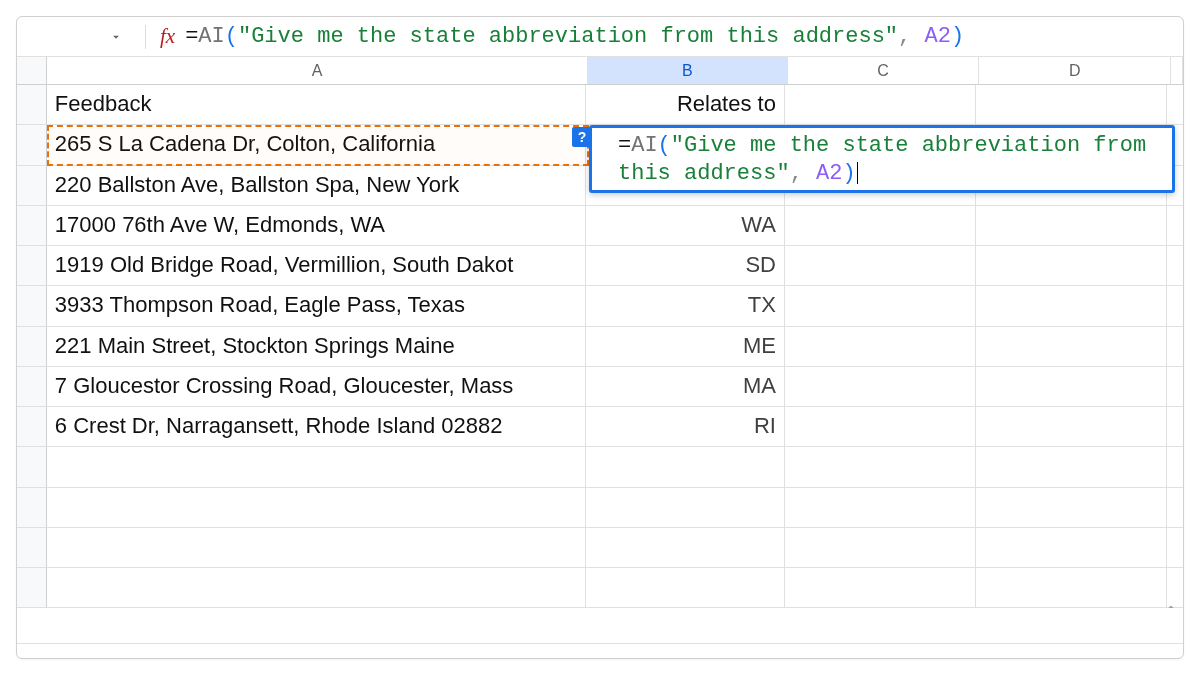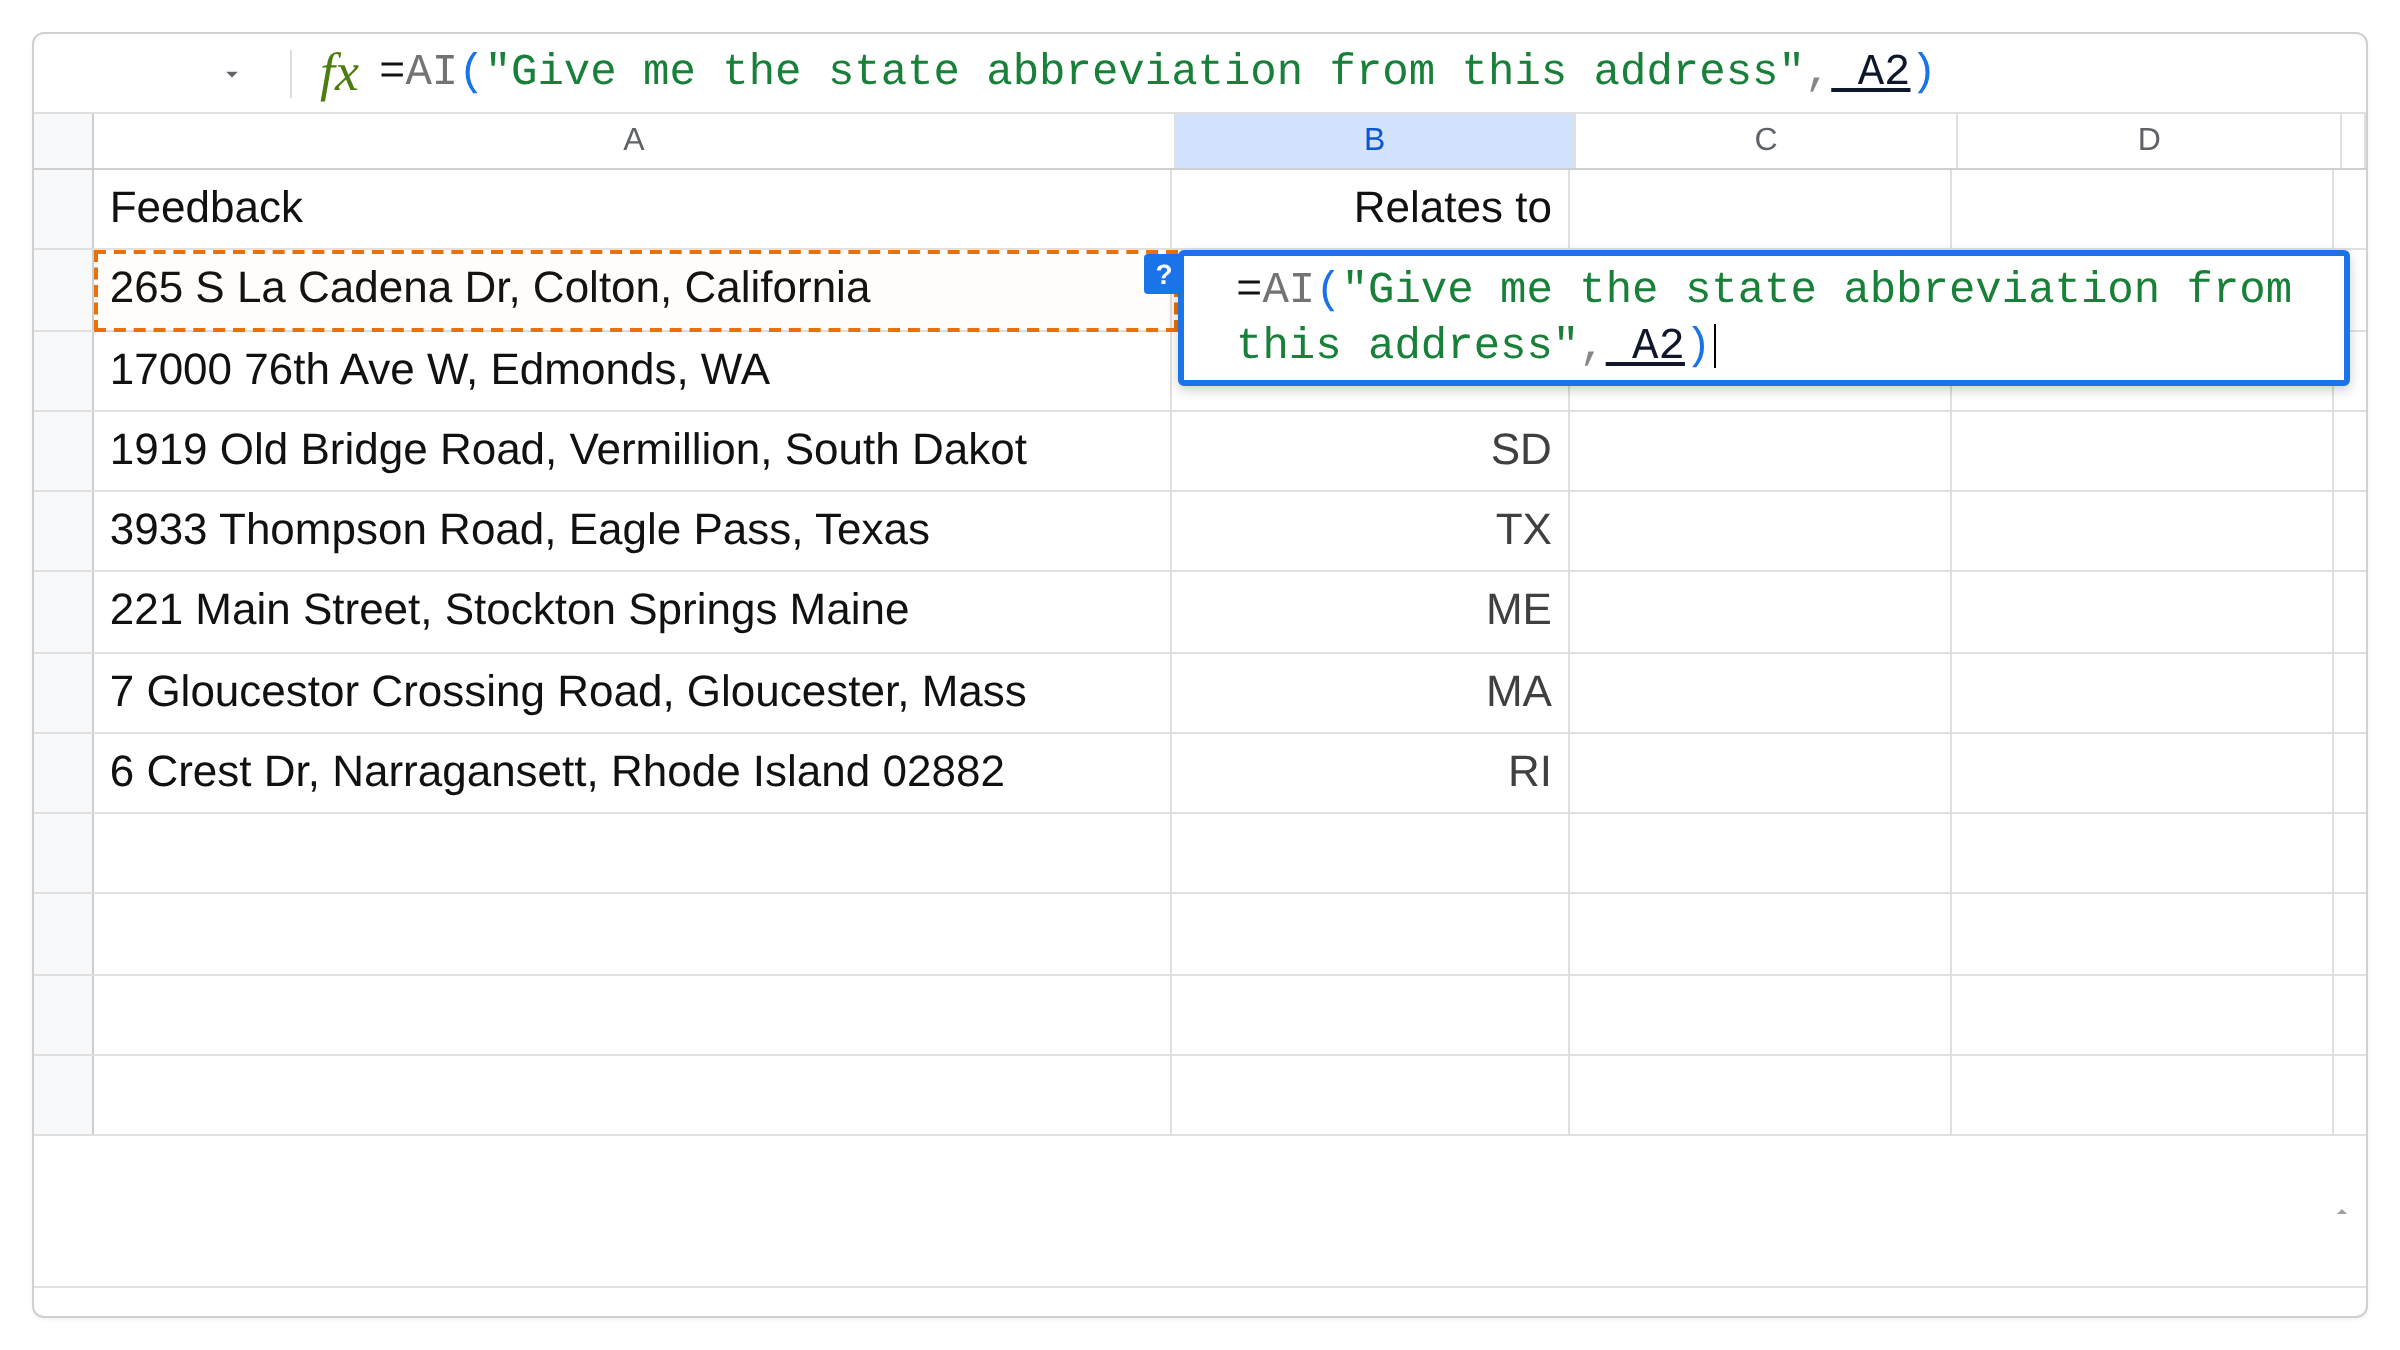--- a/index.html
+++ b/index.html
@@ -27,34 +27,34 @@
     font-size:21px;
   }
   .namebox-arrow {
     width:18px; height:18px;
     display:flex; align-items:center; justify-content:center;
     color:#5f6368;
     margin-right:20px;
   }
   .namebox-arrow svg { width:14px; height:14px; fill:#5f6368; }
   .vline { width:1px; height:24px; background:#dadce0; margin-right:14px;}
-  .fx-label { font-style:italic; color:#4d7c0f; font-size:27px; margin-right:10px; font-family:"Times New Roman", serif;}
+  .fx-label { font-style:italic; color:#b91c1c; font-size:21px; margin-right:10px; font-family:"Times New Roman", serif;}
   .formula-input {
     flex:1;
     font-family:"Courier New", monospace;
     font-size:22px;
     white-space:nowrap;
     overflow:hidden;
   }
   .tok-eq { color:#111; }
   .tok-fn { color:#737373; }
   .tok-paren { color:#1a73e8; }
   .tok-str { color:#188038; }
   .tok-comma { color:#888; }
-  .tok-ref { color:#0f172a;text-decoration:underline; }
+  .tok-ref { color:#8b5cf6; }
 
   
   .colhead-row {
     display:flex;
     height:28px;
     border-bottom:1px solid #cfcfcf;
     background:#fff;
     font-size:16px;
     color:#5f6368;
   }
@@ -221,20 +221,28 @@
 
     <div class="row">
       <div class="rownum"></div>
       <div class="cell cA">265 S La Cadena Dr, Colton, California</div>
       <div class="cell cB"></div>
       <div class="cell cC"></div>
       <div class="cell cD"></div>
       <div class="cell cE"></div>
     </div>
 
+    <div class="row">
+      <div class="rownum"></div>
+      <div class="cell cA">220 Ballston Ave, Ballston Spa, New York</div>
+      <div class="cell cB valcell"></div>
+      <div class="cell cC"></div>
+      <div class="cell cD"></div>
+      <div class="cell cE"></div>
+    </div>
 
     <div class="row">
       <div class="rownum"></div>
       <div class="cell cA">17000 76th Ave W, Edmonds, WA</div>
       <div class="cell cB valcell">WA</div>
       <div class="cell cC"></div>
       <div class="cell cD"></div>
       <div class="cell cE"></div>
     </div>
 

